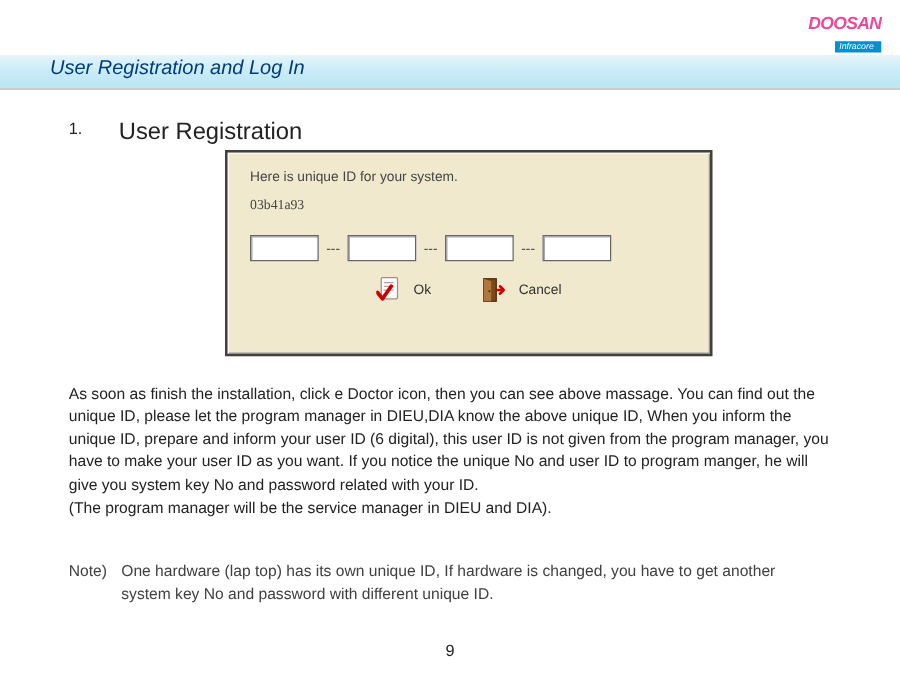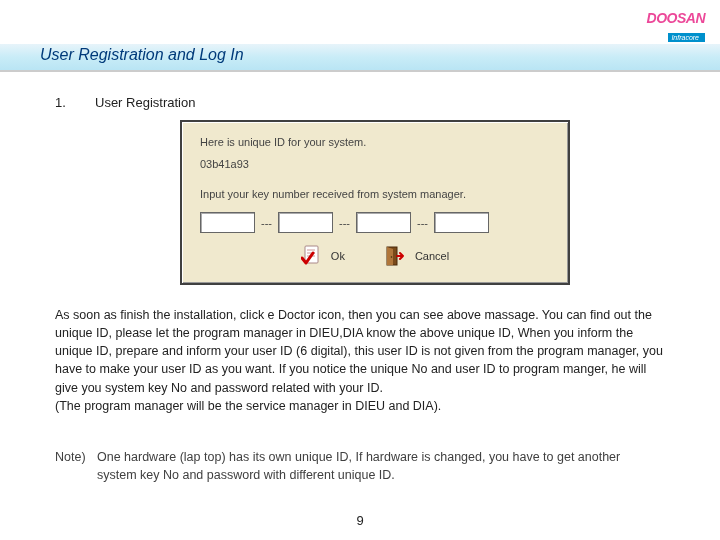--- a/index.html
+++ b/index.html
@@ -55,21 +55,21 @@
     position: absolute;
     top: 95px;
     left: 55px;
     font-size: 13px;
     color: #222;
   }
   .section-title {
     position: absolute;
     top: 95px;
     left: 95px;
-    font-size: 13px;
+    font-size: 19px;
     color: #222;
   }
   .dialog {
     position: absolute;
     top: 120px;
     left: 180px;
     width: 390px;
     height: 165px;
     background: #f0e9ce;
     border: 2px solid #404040;
@@ -78,20 +78,21 @@
   }
   .dialog-text {
     font-size: 11px;
     color: #444;
     margin-bottom: 10px;
   }
   .dialog-id {
     font-size: 11px;
     color: #444;
     margin-bottom: 18px;
+    font-family: Liberation Serif, serif;
   }
   .dialog-prompt {
     font-size: 11px;
     color: #444;
     margin-bottom: 12px;
   }
   .key-row {
     display: flex;
     align-items: center;
     gap: 6px;
@@ -163,21 +164,20 @@
 
 <div class="title-bar"></div>
 <div class="title-text">User Registration and Log In</div>
 
 <div class="section-num">1.</div>
 <div class="section-title">User Registration</div>
 
 <div class="dialog">
   <div class="dialog-text">Here is unique ID for your system.</div>
   <div class="dialog-id">03b41a93</div>
-  <div class="dialog-prompt">Input your key number received from system manager.</div>
   <div class="key-row">
     <input class="key-input" style="">
     <span class="key-sep">---</span>
     <input class="key-input" style="">
     <span class="key-sep">---</span>
     <input class="key-input" style="">
     <span class="key-sep">---</span>
     <input class="key-input" style="">
   </div>
   <div class="btn-row">

